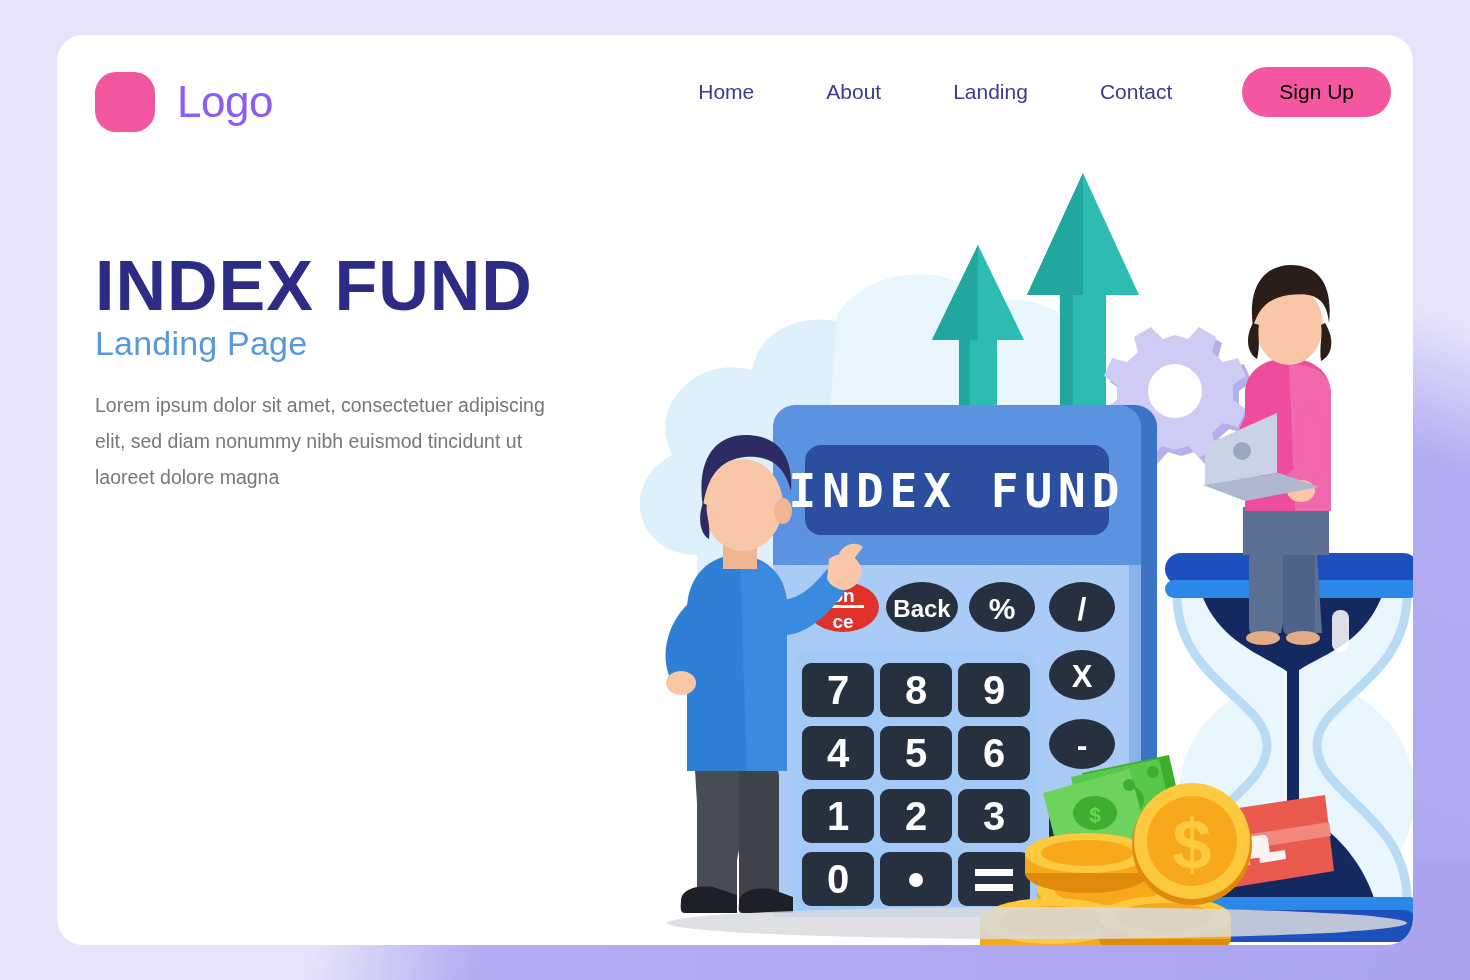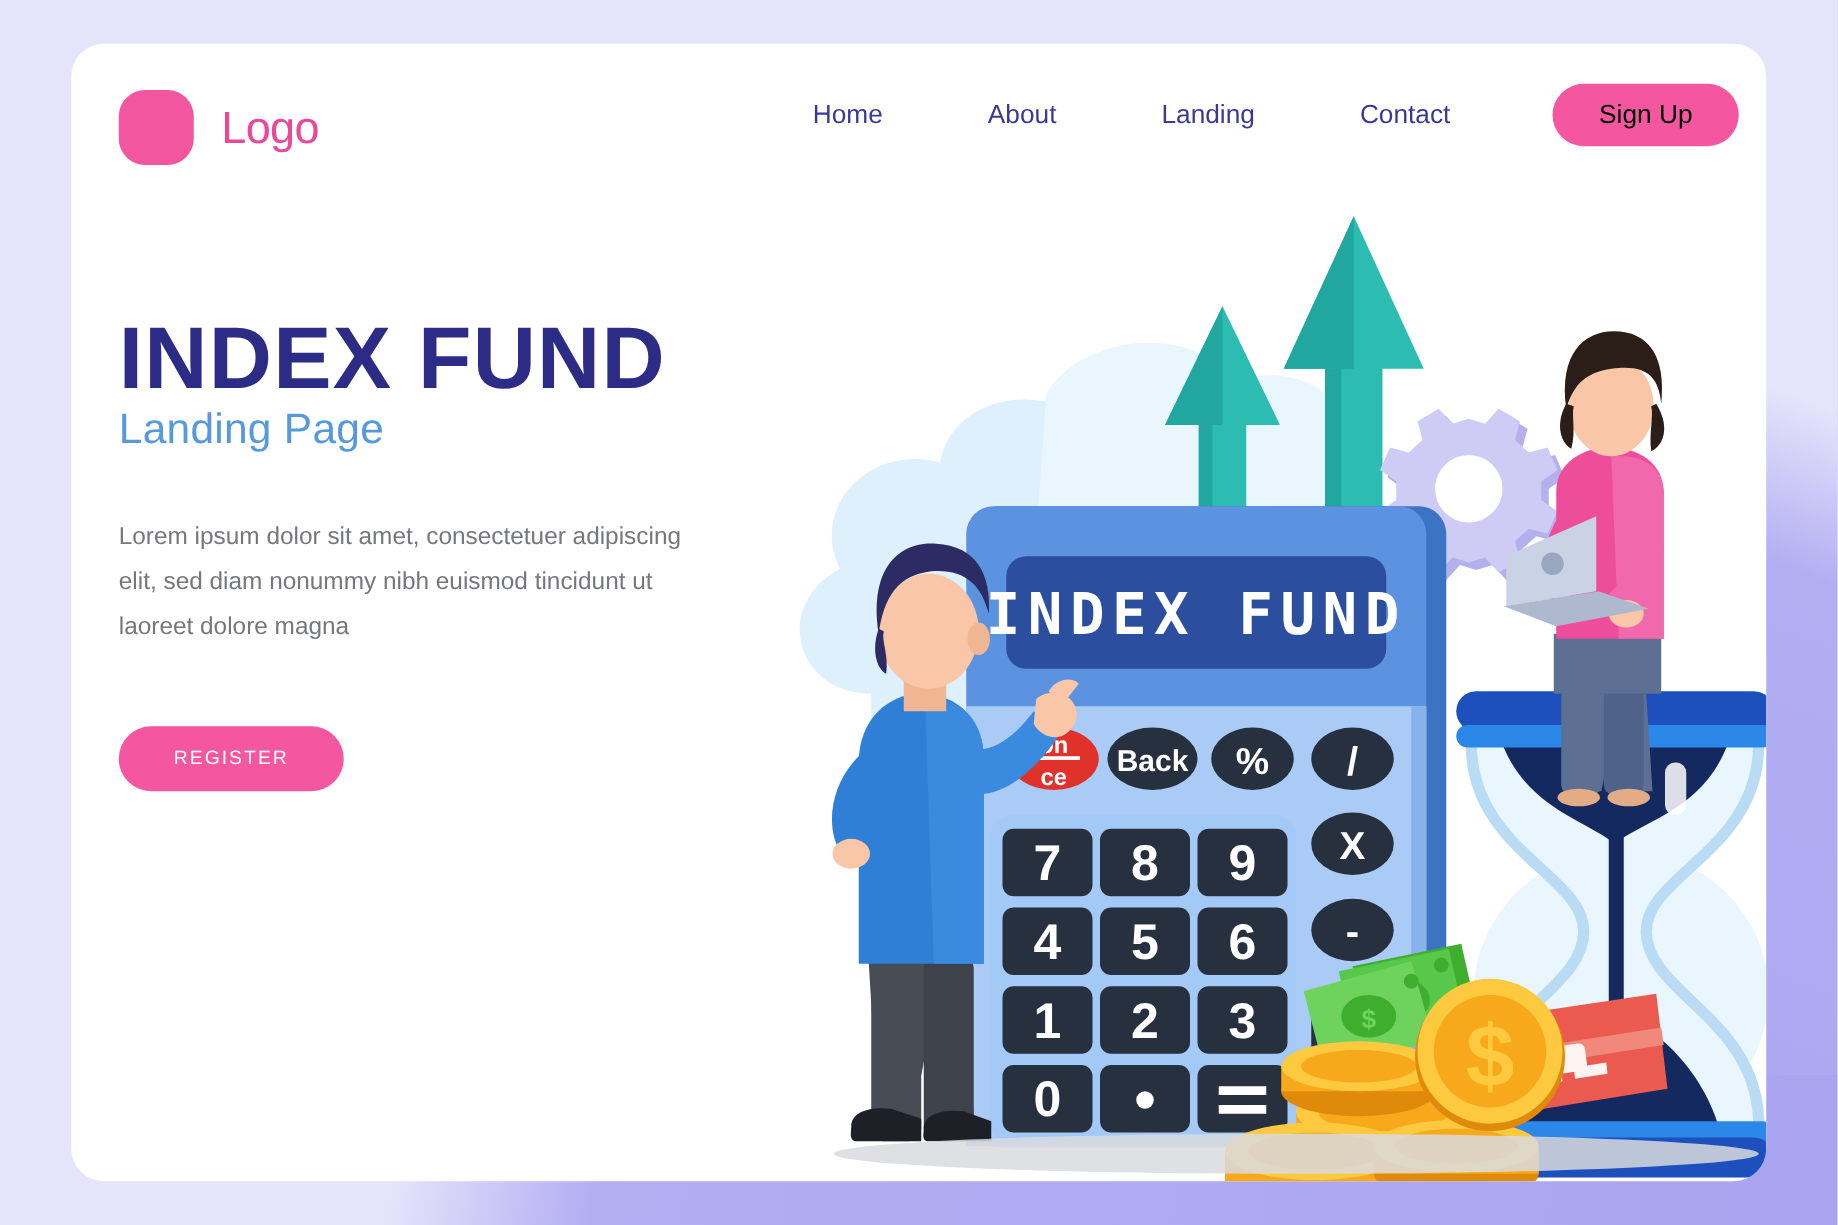--- a/index.html
+++ b/index.html
@@ -50,28 +50,28 @@
     position: absolute;
     left: 38px; top: 37px;
     display: flex; align-items: center; gap: 22px;
   }
   #logo-mark {
     width: 60px; height: 60px;
     background: #f1569f;
     border-radius: 21px;
   }
   #logo-text {
-    font-size: 36px;
-    color: #ec4899;
+    font-size: 44px;
+    color: #8b5cf6;
     letter-spacing: -0.5px;
   }
   #nav {
     position: absolute;
     right: 22px; top: 32px;
-    display: flex; align-items: center; gap: 16px;
+    display: flex; align-items: center; gap: 4px;
   }
   .nav-link {
     font-size: 21px;
     color: #3a3a96;
     padding: 0 34px;
     cursor: pointer;
     white-space: nowrap;
   }
   #signup-btn {
     margin-left: 32px;
@@ -97,21 +97,21 @@
     color: #2c2c87;
     letter-spacing: 1px;
     line-height: 1.05;
   }
   #subheadline {
     font-size: 34px;
     color: #5699dd;
     letter-spacing: 0.2px;
   }
   #paragraph {
-    margin-top: 48px;
+    margin-top: 24px;
     font-size: 19.5px;
     line-height: 1.85;
     color: #75777b;
     max-width: 470px;
   }
   #register-btn {
     margin-top: 62px;
     background: #f4579f;
     color: #ffffff;
     font-size: 15.5px;
@@ -161,21 +161,20 @@
         <div class="nav-link">Contact</div>
         <button id="signup-btn">Sign Up</button>
       </div>
 
     </div>
 
     <div id="copy">
       <div id="headline">INDEX FUND</div>
       <div id="subheadline">Landing Page</div>
       <div id="paragraph">Lorem ipsum dolor sit amet, consectetuer adipiscing elit, sed diam nonummy nibh euismod tincidunt ut laoreet dolore magna</div>
-      <button id="register-btn">REGISTER</button>
     </div>
 
     <div id="art">
       <svg width="836" height="790" viewBox="0 0 836 790" xmlns="http://www.w3.org/2000/svg">
 
         <g>
           <path d="M120 400 C60 400 40 330 95 300 C70 250 120 200 175 215
                    C185 160 260 150 295 185 C320 140 400 145 415 195
                    L470 195 L470 480 C470 520 440 545 395 545
                    L190 545 C130 545 100 500 120 460 Z" fill="#ddf0fb"></path>

